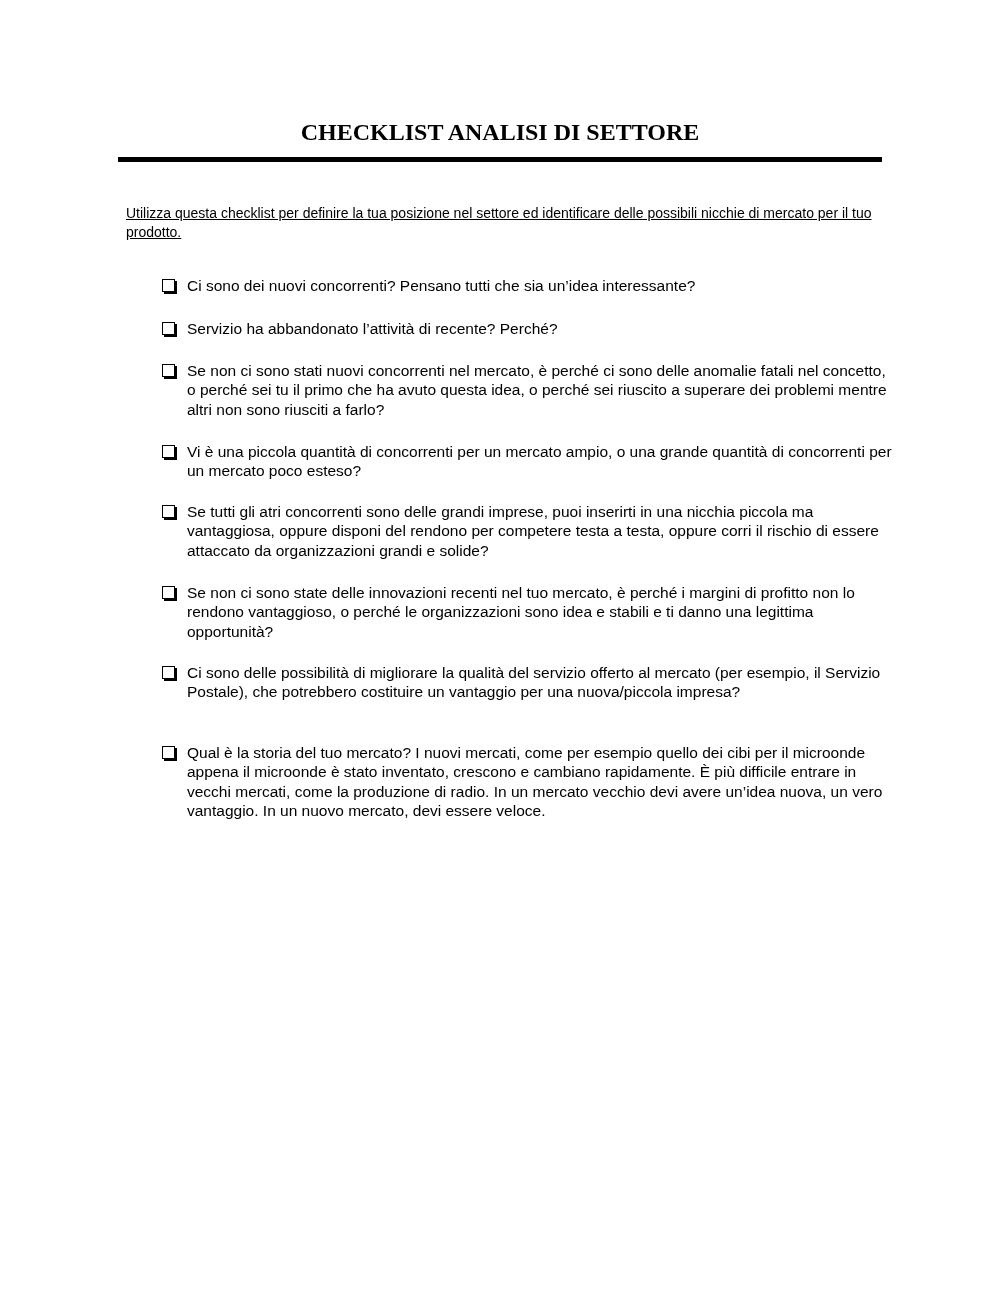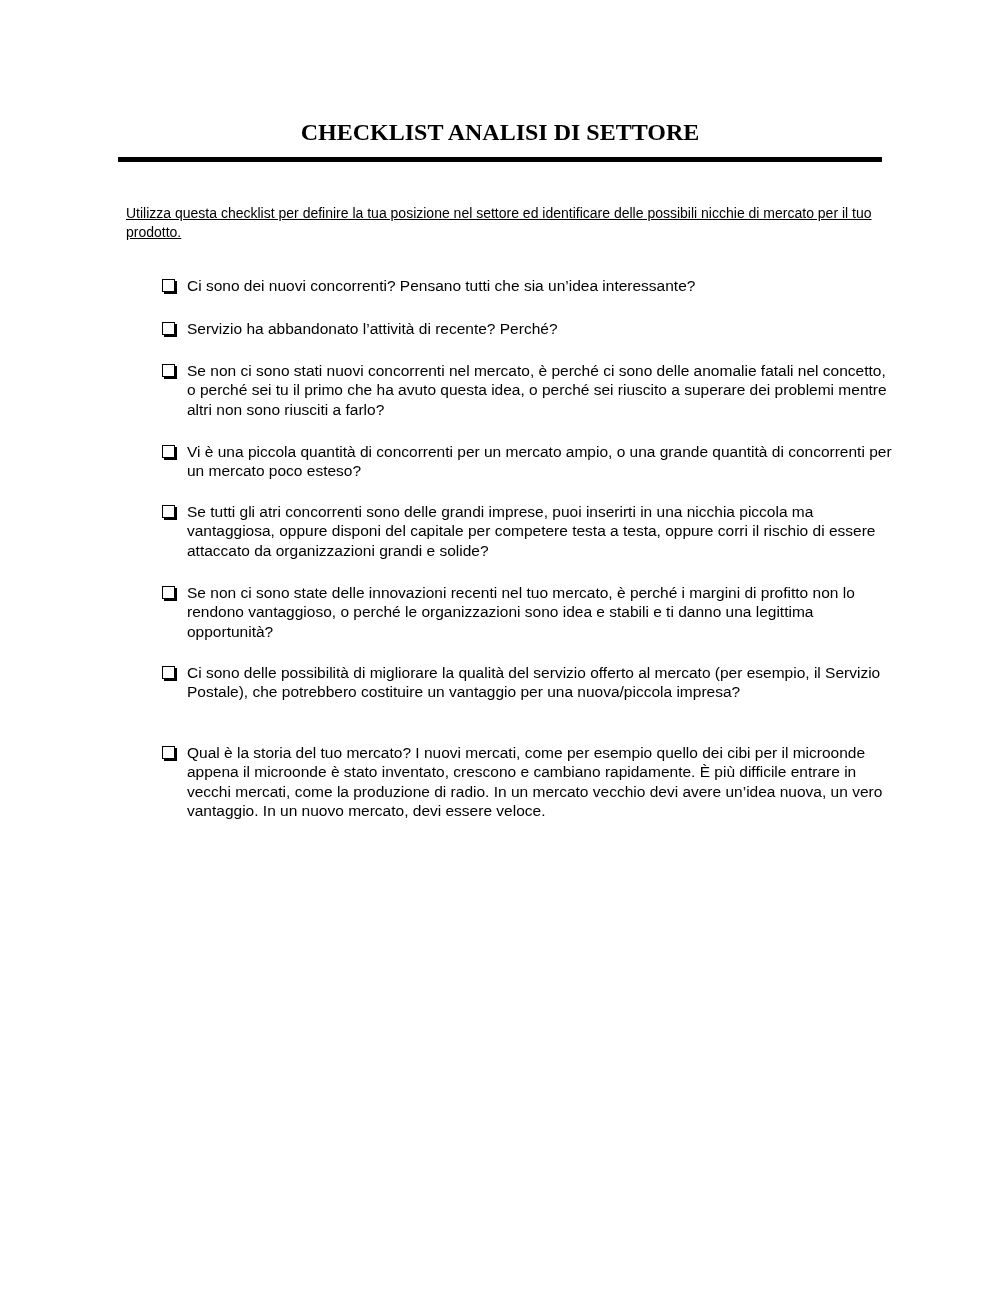--- a/index.html
+++ b/index.html
@@ -106,21 +106,21 @@
     <li class="item" style="top:361px">
       <span class="box"></span>
       <p class="item-text">Se non ci sono stati nuovi concorrenti nel mercato, è perché ci sono delle anomalie fatali nel concetto, o perché sei tu il primo che ha avuto questa idea, o perché sei riuscito a superare dei problemi mentre altri non sono riusciti a farlo?</p>
     </li>
     <li class="item" style="top:442px">
       <span class="box"></span>
       <p class="item-text">Vi è una piccola quantità di concorrenti per un mercato ampio, o una grande quantità di concorrenti per un mercato poco esteso?</p>
     </li>
     <li class="item" style="top:502px">
       <span class="box"></span>
-      <p class="item-text">Se tutti gli atri concorrenti sono delle grandi imprese, puoi inserirti in una nicchia piccola ma vantaggiosa, oppure disponi del capitale per competere testa a testa, oppure corri il rischio di essere attaccato da organizzazioni grandi e solide?</p>
+      <p class="item-text">Se tutti gli atri concorrenti sono delle grandi imprese, puoi inserirti in una nicchia piccola ma vantaggiosa, oppure disponi del rendono per competere testa a testa, oppure corri il rischio di essere attaccato da organizzazioni grandi e solide?</p>
     </li>
     <li class="item" style="top:583px">
       <span class="box"></span>
       <p class="item-text">Se non ci sono state delle innovazioni recenti nel tuo mercato, è perché i margini di profitto non lo rendono vantaggioso, o perché le organizzazioni sono idea e stabili e ti danno una legittima opportunità?</p>
     </li>
     <li class="item" style="top:663px">
       <span class="box"></span>
       <p class="item-text">Ci sono delle possibilità di migliorare la qualità del servizio offerto al mercato (per esempio, il Servizio Postale), che potrebbero costituire un vantaggio per una nuova/piccola impresa?</p>
     </li>
     <li class="item" style="top:743px">

